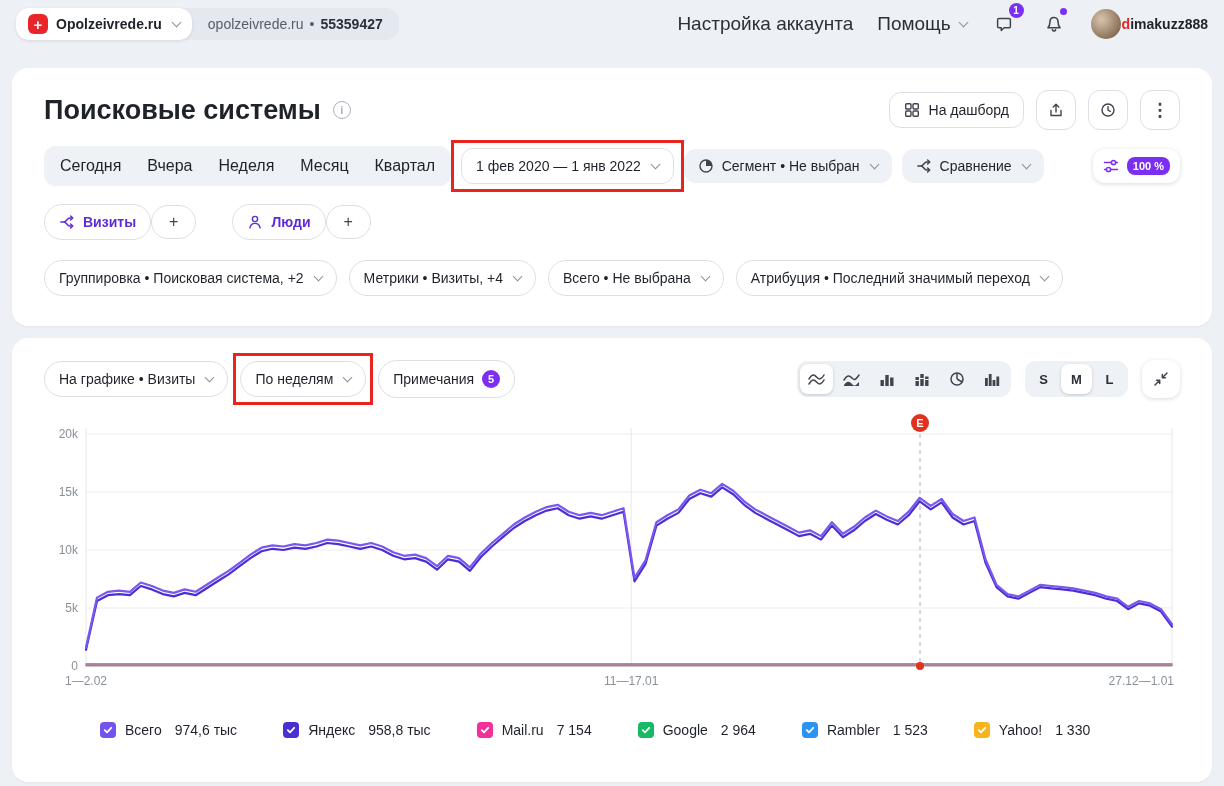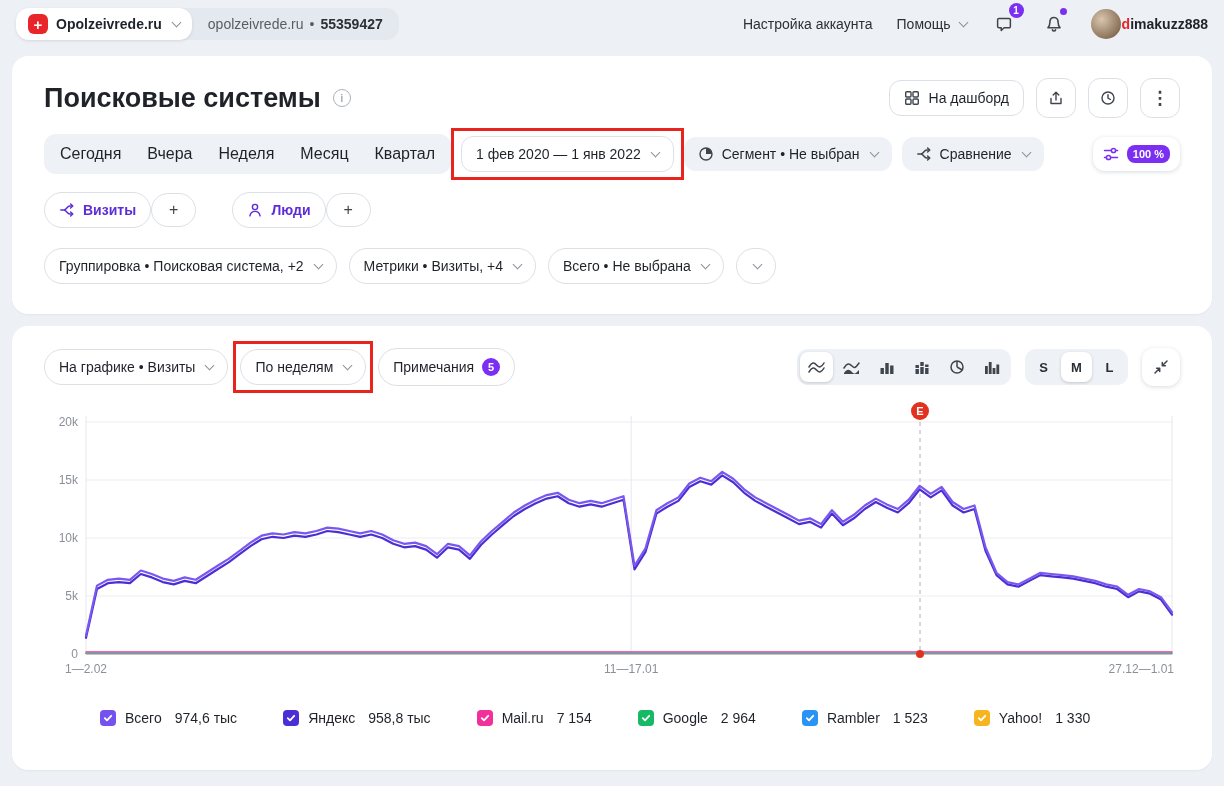--- a/index.html
+++ b/index.html
@@ -11,33 +11,33 @@
   
   .topbar{height:48px;display:flex;align-items:center;padding:0 16px}
   .capsule{display:flex;align-items:center;background:#e4e9ef;border-radius:13px}
   .capsule-main{display:flex;align-items:center;gap:8px;background:#fff;border-radius:13px;padding:6px 12px;box-shadow:0 1px 3px rgba(40,50,60,.12)}
   .logo{width:20px;height:20px;border-radius:6px;background:#e8262a;color:#fff;display:flex;align-items:center;justify-content:center;font-weight:bold;font-size:15px}
   .logo::before{content:"+"}
   .cname{font-weight:bold;font-size:14px}
   .capsule-meta{display:flex;align-items:center;gap:6px;padding:6px 16px;font-size:14px;color:#555d66}
   .cid{font-weight:bold;color:#2b3036}
   .tb-right{margin-left:auto;display:flex;align-items:center;gap:24px}
-  .tb-link{font-size:14px;color:#2b3036;display:flex;align-items:center;gap:6px}
+  .tb-link{font-size:19px;color:#2b3036;display:flex;align-items:center;gap:6px}
   .tb-icon{position:relative;width:26px;height:26px;display:flex;align-items:center;justify-content:center;background:none;border:none;padding:0}
   .badge{position:absolute;top:-8px;right:-7px;background:#7b2ff2;color:#fff;font-size:10px;min-width:15px;height:15px;border-radius:8px;display:flex;align-items:center;justify-content:center;font-weight:bold;padding:0 3px}
   .ndot{position:absolute;top:-3px;right:0;width:7px;height:7px;border-radius:50%;background:#7b2ff2}
   .usermenu{display:flex;align-items:center;gap:1px}
   .avatar{width:30px;height:30px;border-radius:50%;background:radial-gradient(circle at 35% 35%,#d8c5ae,#8c7259 70%,#5f4c3c)}
   .uname{font-size:14px;font-weight:bold}
   .ured{color:#e8262a}
   .chev{display:inline-block;width:7px;height:7px;border-right:1.6px solid #8b929c;border-bottom:1.6px solid #8b929c;transform:rotate(45deg);margin-left:3px;margin-top:-3px;flex:none}
 
   
   .card{background:#fff;border-radius:16px;margin:0 12px 12px;padding:22px 32px;box-shadow:0 1px 2px rgba(30,40,60,.05)}
-  .card1{margin-top:8px;height:258px}
+  .card1{margin-top:20px;height:258px}
   .card2{height:444px}
 
   
   .title-row{display:flex;align-items:center}
   h1{font-size:27px;margin:0;font-weight:bold}
   .info-i{width:18px;height:18px;border:1.5px solid #aab2bc;border-radius:50%;color:#aab2bc;font-size:11px;display:inline-flex;align-items:center;justify-content:center;margin-left:12px;background:none;padding:0}
   .info-i::before{content:"i";font-weight:bold}
   .tr-right{margin-left:auto;display:flex;align-items:center;gap:12px}
   .visits{font-size:14px;color:#6f7680;margin-right:6px;display:flex;gap:5px}
   .btn{display:flex;align-items:center;gap:9px;background:#fff;border:1px solid #dbe0e6;border-radius:12px;padding:9px 14px;font-size:14px}
@@ -256,20 +256,21 @@
       </button>
       <button class="pill outline">
         <span>Метрики • Визиты, +4</span>
         <i class="chev"></i>
       </button>
       <button class="pill outline">
         <span>Всего • Не выбрана</span>
         <i class="chev"></i>
       </button>
       <button class="pill outline">
+        <span>Атрибуция • Последний значимый переход</span>
         <i class="chev"></i>
       </button>
     </div>
   </section>
 
   <section class="card card2">
     <div class="chart-controls">
       <button class="pill outline">
         <span>На графике • Визиты</span>
         <i class="chev"></i>

